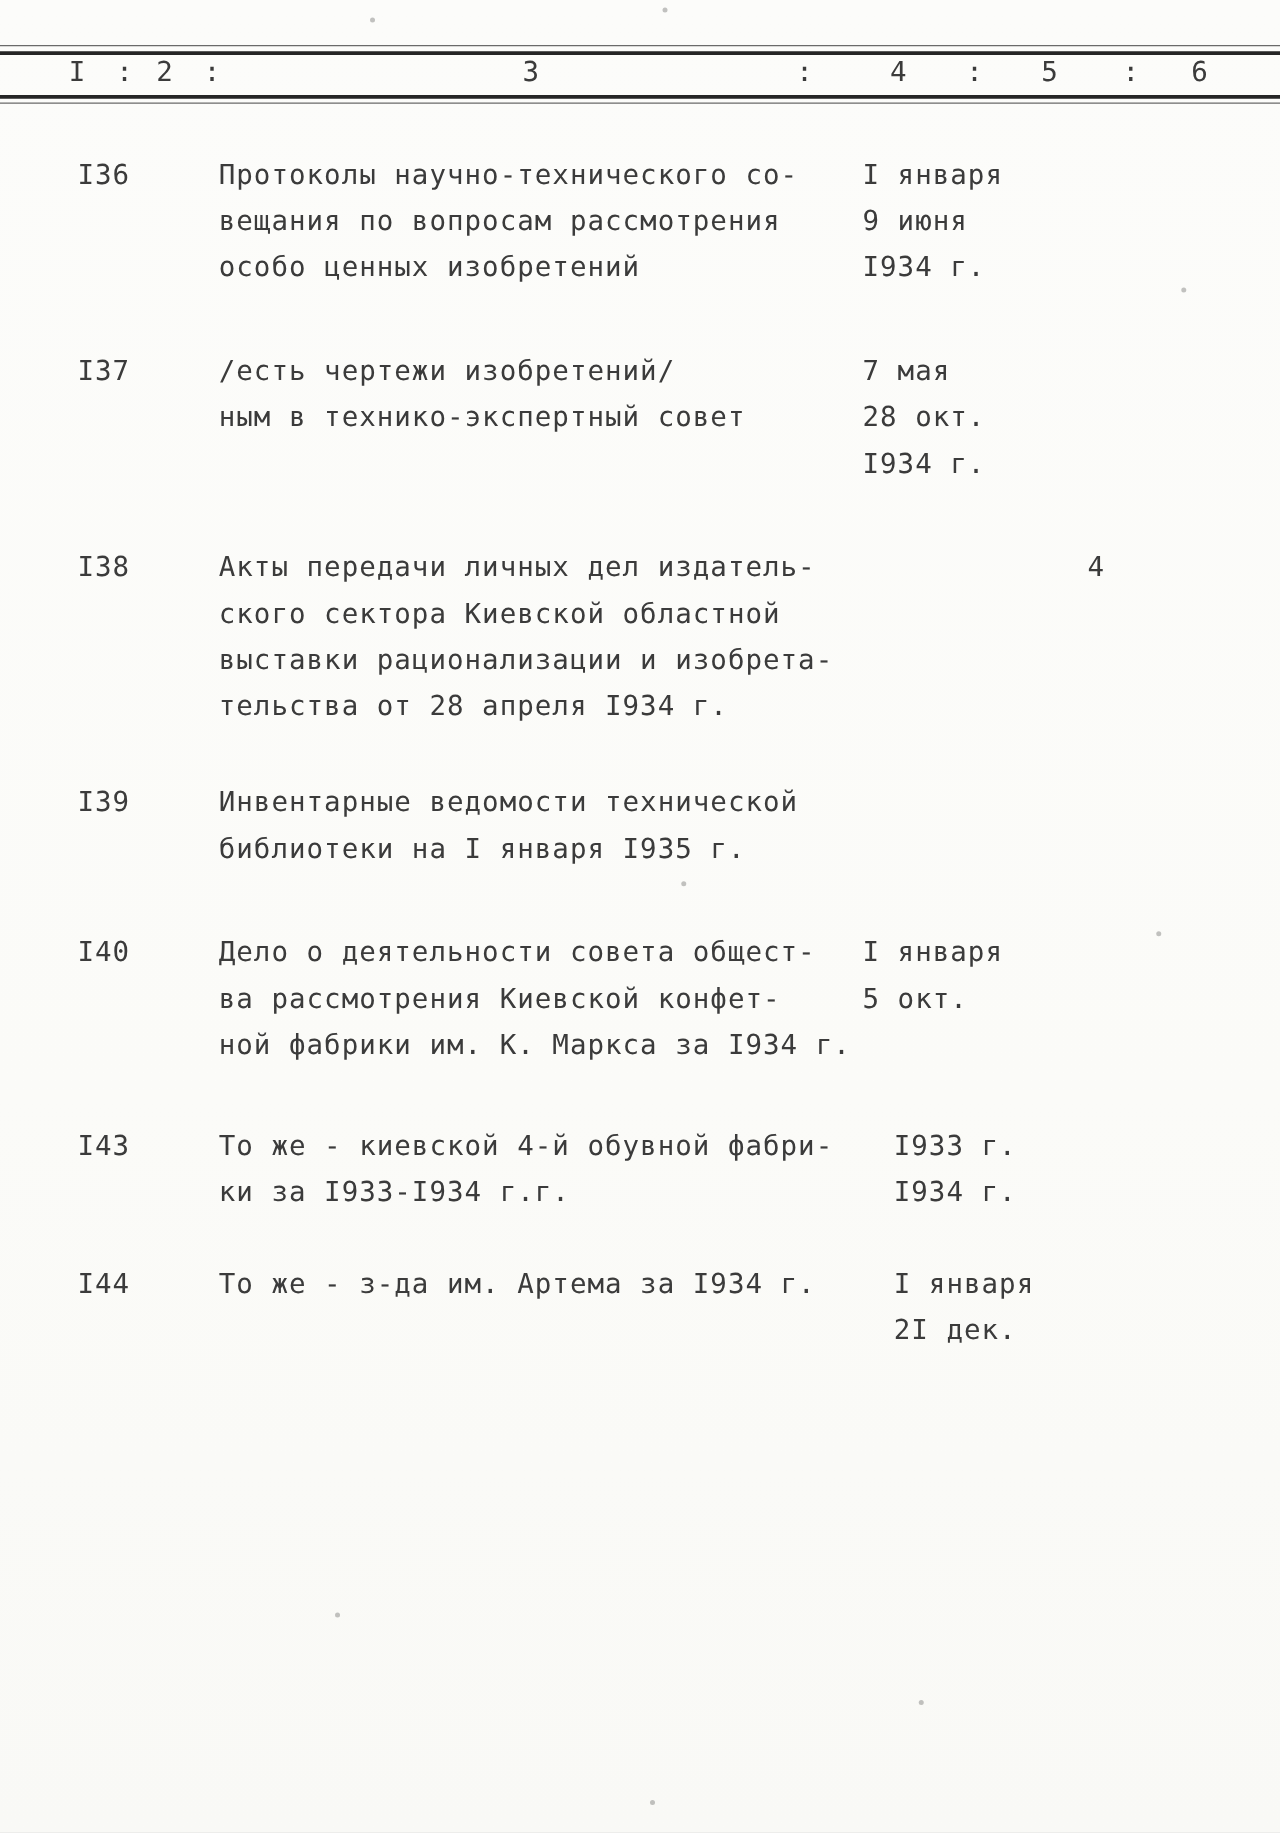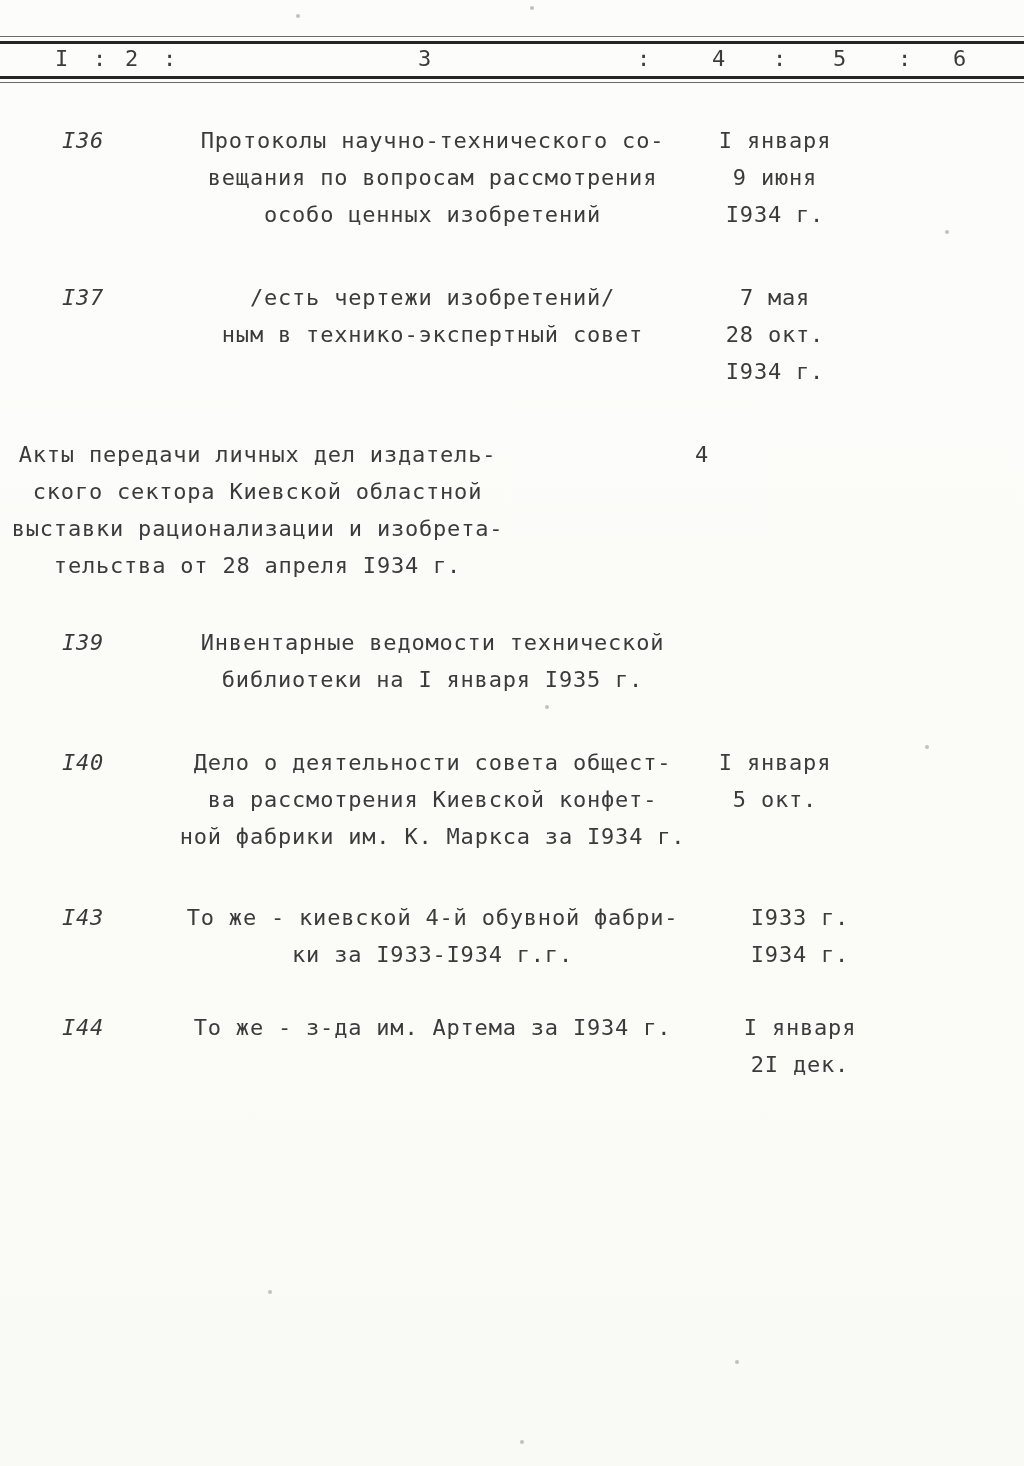--- a/index.html
+++ b/index.html
@@ -49,35 +49,34 @@
     font-size: 22px;
     line-height: 37px;
     letter-spacing: 0.8px;
     margin-bottom: 46px;
   }
   .col.num {
     width: 175px;
     padding-left: 62px;
     box-sizing: border-box;
     flex: 0 0 auto;
-    font-style: italic;
   }
   .col.title {
     width: 515px;
     flex: 0 0 auto;
   }
   .col.dates {
     width: 170px;
     flex: 0 0 auto;
   }
   .col.extra {
     flex: 1 1 auto;
     padding-left: 10px;
   }
-  .line { white-space: nowrap; text-align: center; }
+  .line { white-space: nowrap; }
 
   
   .speck {
     position: absolute;
     width: 4px;
     height: 4px;
     border-radius: 50%;
     background: #7b7b78;
     opacity: 0.45;
   }
@@ -131,20 +130,21 @@
       </div>
       <div class="col dates">
         <div class="line">7 мая</div>
         <div class="line">28 окт.</div>
         <div class="line">I934 г.</div>
       </div>
       <div class="col extra"></div>
     </div>
 
     <div class="entry" style="margin-bottom:40px">
+      <div class="col num">I38</div>
       <div class="col title">
         <div class="line">Акты передачи личных дел издатель-</div>
         <div class="line">ского сектора Киевской областной</div>
         <div class="line">выставки рационализации и изобрета-</div>
         <div class="line">тельства от 28 апреля I934 г.</div>
       </div>
       <div class="col dates"></div>
       <div class="col extra">4</div>
     </div>
 

